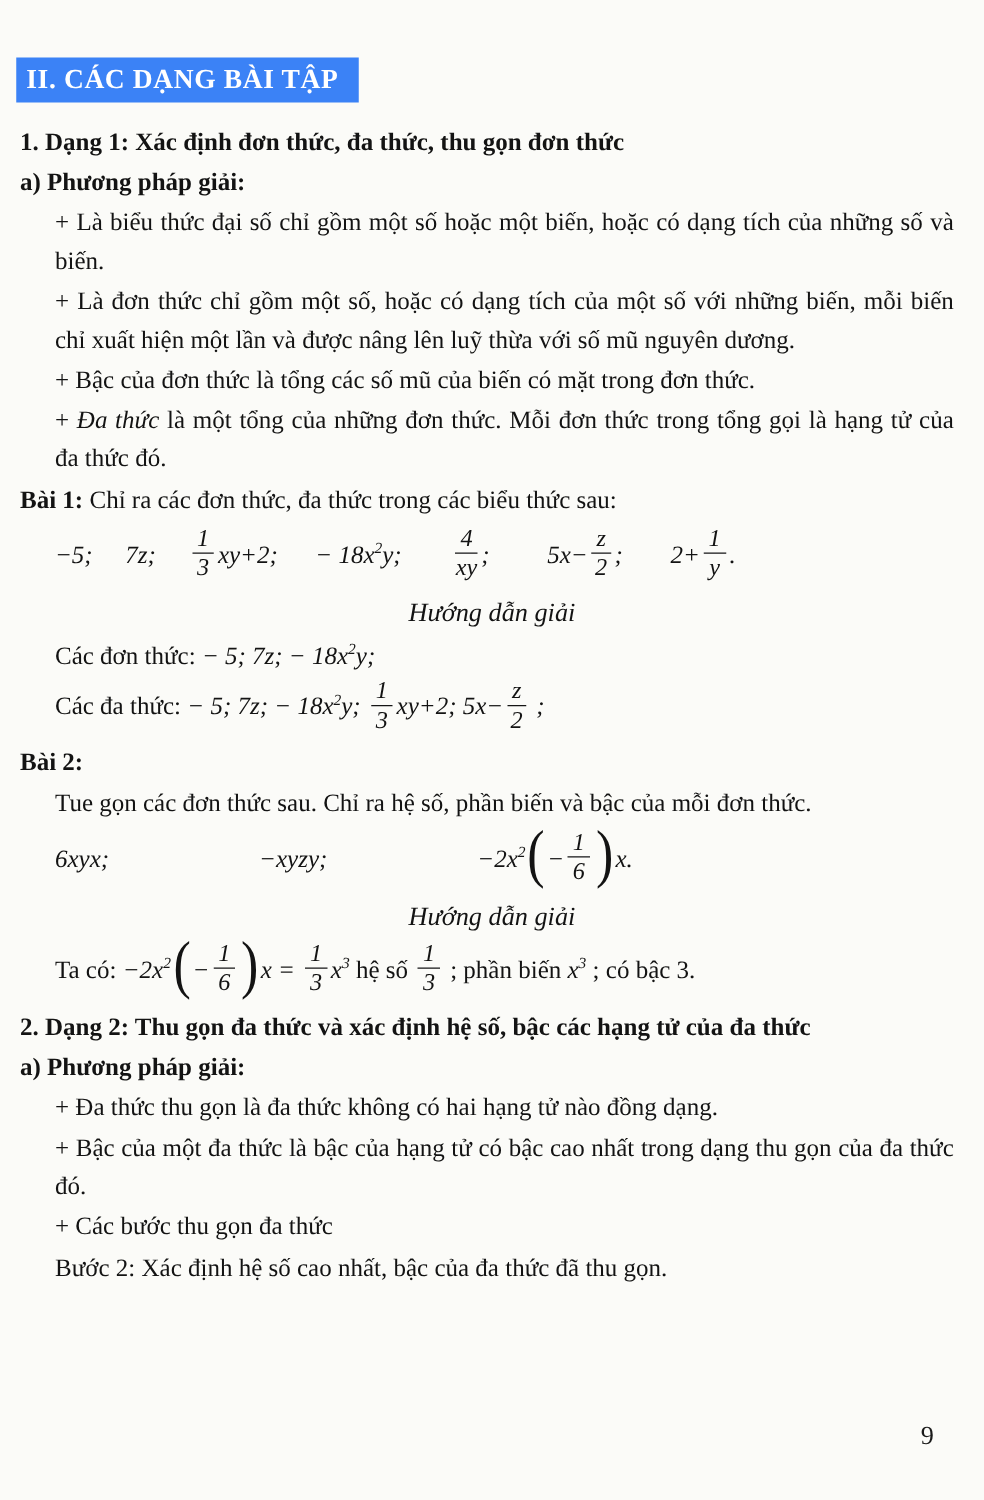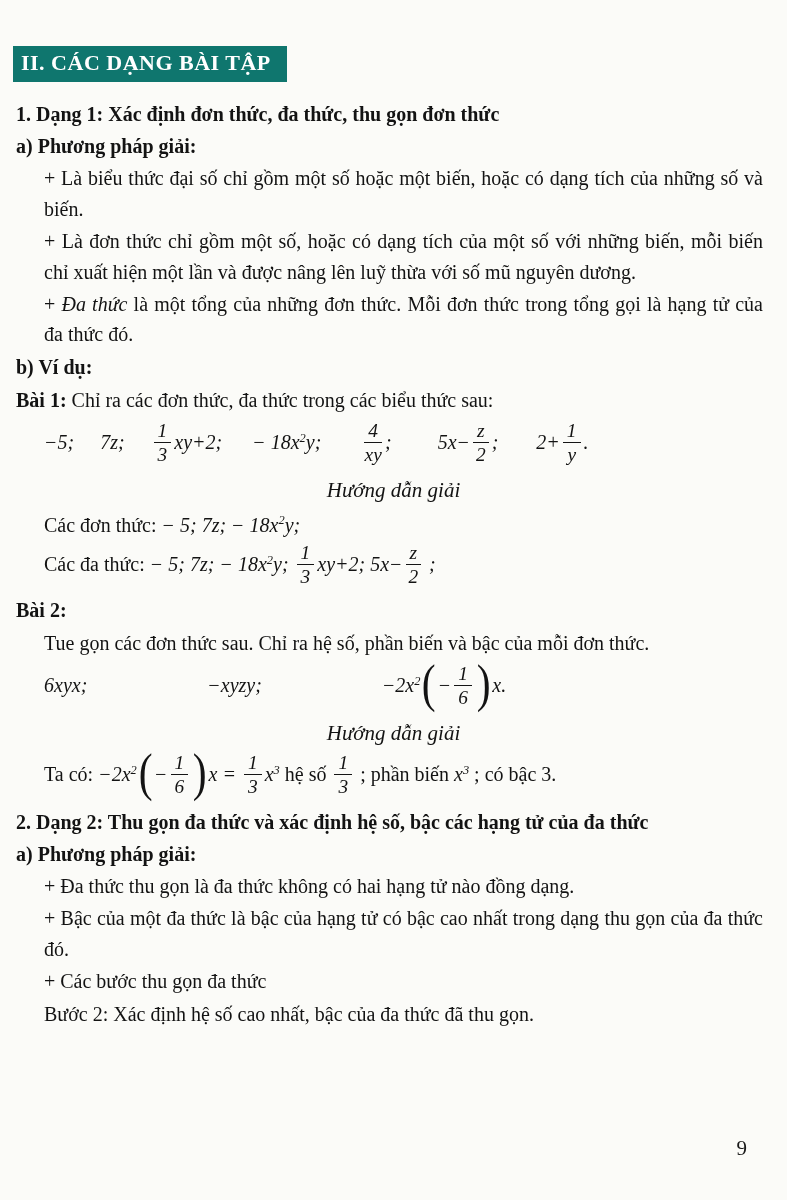--- a/index.html
+++ b/index.html
@@ -7,21 +7,21 @@
     width:787px;height:1200px;
     background:#fbfbf8;
     font-family:"Liberation Serif", serif;
     color:#131313;
     position:relative;
     overflow:hidden;
   }
   .title-box{
     display:inline-block;
     margin:46px 0 0 13px;
-    background:#0f766e;
+    background:#3b82f6;
     color:#ffffff;
     font-weight:bold;
     font-size:22px;
     line-height:1.2;
     padding:4px 16px 6px 8px;
     letter-spacing:0.5px;
   }
   #doc-content{margin-top:18px;}
   .blk{font-size:20px;}
   .h1{font-weight:bold;margin:8px 22px 2px 16px;line-height:1.45;}
@@ -61,22 +61,22 @@
 <div class="page-wrap">
   <div class="title-box">
     <span>II. CÁC DẠNG BÀI TẬP</span>
   </div>
 
   <div id="doc-content">
       <div class="blk h1"><span class="seg-b">1. Dạng 1: Xác định đơn thức, đa thức, thu gọn đơn thức</span></div>
       <div class="blk h2"><span class="seg-b">a) Phương pháp giải:</span></div>
       <div class="blk p"><span class="seg-r">+ Là biểu thức đại số chỉ gồm một số hoặc một biến, hoặc có dạng tích của những số và biến.</span></div>
       <div class="blk p"><span class="seg-r">+ Là đơn thức chỉ gồm một số, hoặc có dạng tích của một số với những biến, mỗi biến chỉ xuất hiện một lần và được nâng lên luỹ thừa với số mũ nguyên dương.</span></div>
+      <div class="blk p"><span class="seg-r">+ Bậc của đơn thức là tổng các số mũ của biến có mặt trong đơn thức.</span></div>
       <div class="blk p"><span class="seg-r">+ </span><span class="seg-i">Đa thức</span><span class="seg-r"> là một tổng của những đơn thức. Mỗi đơn thức trong tổng gọi là hạng tử của đa thức đó.</span></div>
-      <div class="blk h2"><span class="seg-b">b) Ví dụ:</span></div>
       <div class="blk bai"><span class="seg-b">Bài 1: </span><span class="seg-r">Chỉ ra các đơn thức, đa thức trong các biểu thức sau:</span></div>
       <div class="blk mrow"><span class="seg-i">−5;</span><span class="seg-sp" style="width: 26px;"></span><span class="seg-i">7z;</span><span class="seg-sp" style="width: 26px;"></span><span class="frac"><span class="num">1</span><span class="den">3</span></span><span class="seg-i">xy+2;</span><span class="seg-sp" style="width: 30px;"></span><span class="seg-i">− 18x</span><sup class="seg-sup">2</sup><span class="seg-i">y;</span><span class="seg-sp" style="width: 40px;"></span><span class="frac"><span class="num">4</span><span class="den">xy</span></span><span class="seg-i">;</span><span class="seg-sp" style="width: 46px;"></span><span class="seg-i">5x−</span><span class="frac"><span class="num">z</span><span class="den">2</span></span><span class="seg-i">;</span><span class="seg-sp" style="width: 38px;"></span><span class="seg-i">2+</span><span class="frac"><span class="num">1</span><span class="den">y</span></span><span class="seg-i">.</span></div>
       <div class="blk center"><span class="seg-bi">Hướng dẫn giải</span></div>
       <div class="blk taco"><span class="seg-r">Các đơn thức: </span><span class="seg-i">− 5; 7z; − 18x</span><sup class="seg-sup">2</sup><span class="seg-i">y;</span></div>
       <div class="blk taco"><span class="seg-r">Các đa thức: </span><span class="seg-i">− 5; 7z; − 18x</span><sup class="seg-sup">2</sup><span class="seg-i">y; </span><span class="frac"><span class="num">1</span><span class="den">3</span></span><span class="seg-i">xy+2; 5x−</span><span class="frac"><span class="num">z</span><span class="den">2</span></span><span class="seg-i"> ;</span></div>
       <div class="blk bai"><span class="seg-b">Bài 2:</span></div>
       <div class="blk line"><span class="seg-r">Tue gọn các đơn thức sau. Chỉ ra hệ số, phần biến và bậc của mỗi đơn thức.</span></div>
       <div class="blk mrow"><span class="seg-i">6xyx;</span><span class="seg-sp" style="width: 120px;"></span><span class="seg-i">−xyzy;</span><span class="seg-sp" style="width: 120px;"></span><span class="seg-i">−2x</span><sup class="seg-sup">2</sup><span class="bigparen">(</span><span class="seg-i">−</span><span class="frac"><span class="num">1</span><span class="den">6</span></span><span class="bigparen">)</span><span class="seg-i">x.</span></div>
       <div class="blk center"><span class="seg-bi">Hướng dẫn giải</span></div>
       <div class="blk taco"><span class="seg-r">Ta có: </span><span class="seg-i">−2x</span><sup class="seg-sup">2</sup><span class="bigparen">(</span><span class="seg-i">−</span><span class="frac"><span class="num">1</span><span class="den">6</span></span><span class="bigparen">)</span><span class="seg-i">x = </span><span class="frac"><span class="num">1</span><span class="den">3</span></span><span class="seg-i">x</span><sup class="seg-sup">3</sup><span class="seg-r"> hệ số </span><span class="frac"><span class="num">1</span><span class="den">3</span></span><span class="seg-r"> ; phần biến </span><span class="seg-i">x</span><sup class="seg-sup">3</sup><span class="seg-r"> ; có bậc 3.</span></div>

